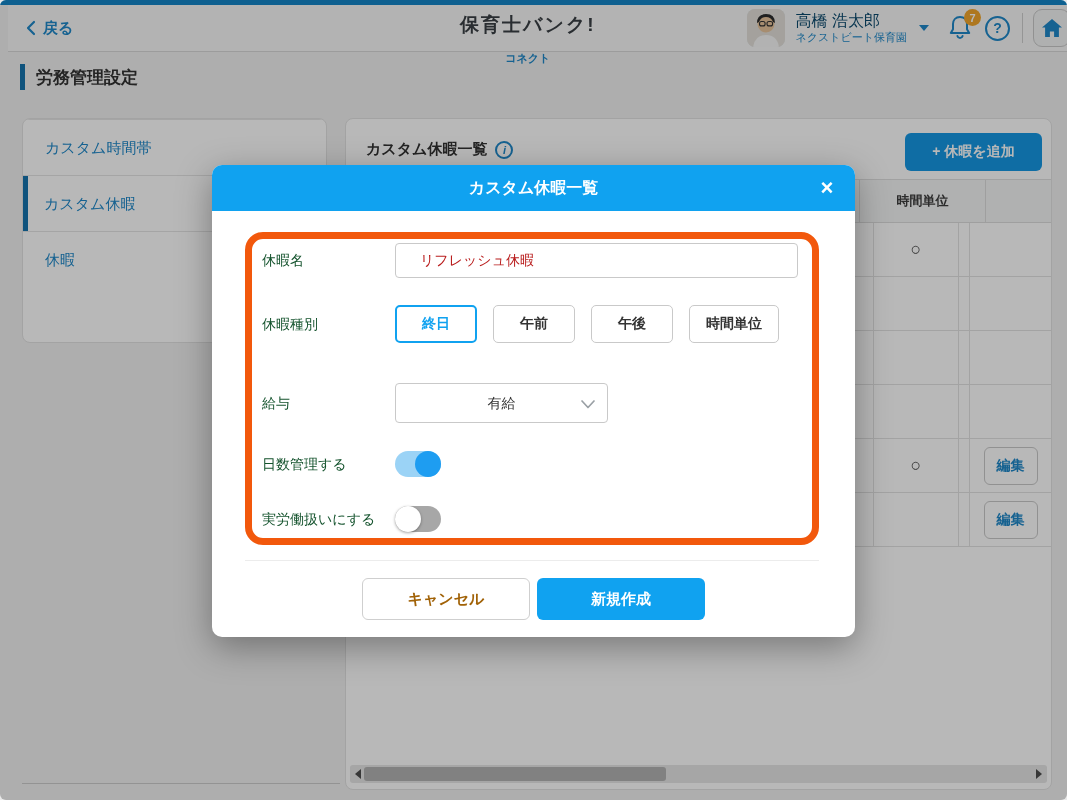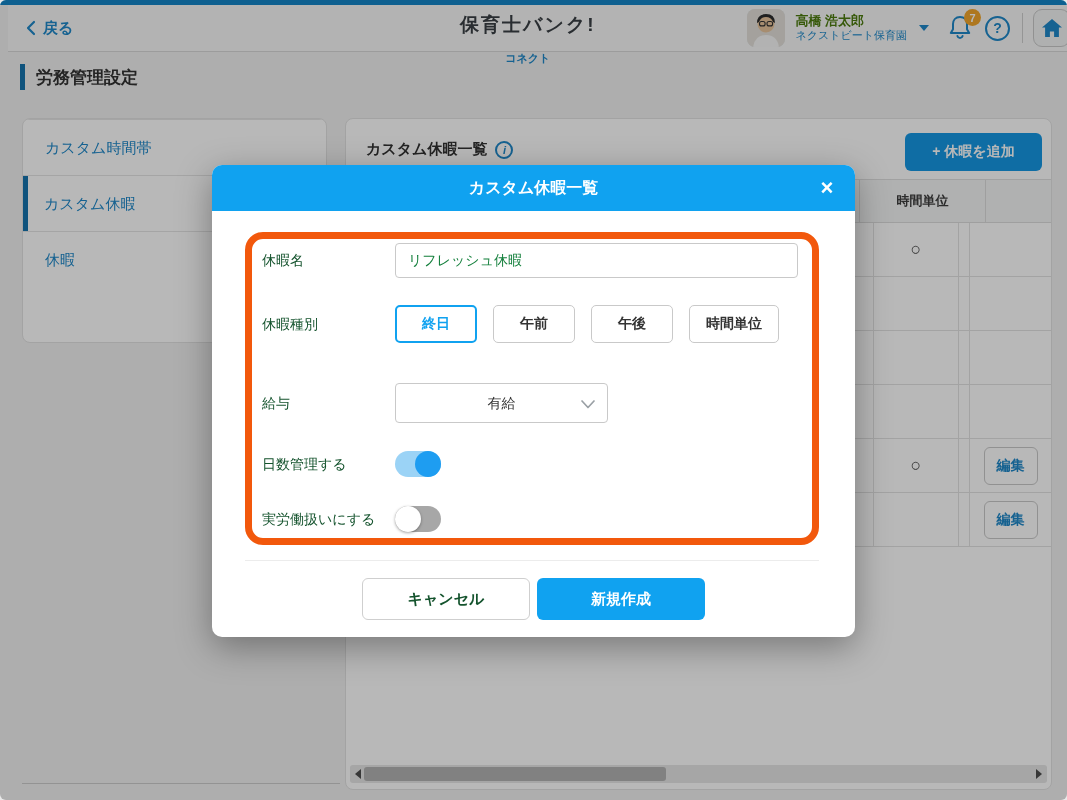--- a/index.html
+++ b/index.html
@@ -13,21 +13,21 @@
   .appbar { position:absolute; left:0; top:5px; width:100%; height:47px; background:#f8f9f9;
             border-bottom:1px solid #d8d8d8;margin-left:8px; }
   .back-btn { position:absolute; left:18px; top:0; height:46px; display:flex; align-items:center;
               gap:7px; color:#1f88c9; font-size:15px; font-weight:bold; cursor:pointer; }
   .logo { position:absolute; left:452px; top:0; height:46px; display:flex; align-items:center; gap:7px;flex-direction:column; }
   .logo-main { font-size:19px; font-weight:bold; color:#3a3f44; letter-spacing:2px; }
   .logo-sub { font-size:11px; font-weight:bold; color:#1f88c9; margin-top:6px; }
   .hdr-right { position:absolute; right:5px; top:0; height:46px; display:flex; align-items:center; }
   .avatar { width:38px; height:38px; border-radius:8px; overflow:hidden; background:#dfe6ea; flex:0 0 auto; }
   .uinfo { margin-left:10px; line-height:1.25; }
-  .uname { font-size:13px; font-weight:bold; color:#4d7c0f; }
+  .uname { font-size:16px; font-weight:normal; color:#0c4a6e; }
   .uorg { font-size:11px; color:#1f88c9; }
   .caret { width:0; height:0; border-left:5px solid transparent; border-right:5px solid transparent;
            border-top:6px solid #1f88c9; margin-left:12px; }
   .bell-wrap { position:relative; margin-left:18px; width:28px; height:30px; cursor:pointer; }
   .badge { position:absolute; top:-4px; right:-6px; min-width:17px; height:17px; border-radius:9px;
            background:#f1a52b; color:#fff; font-size:11px; font-weight:bold; display:flex;
            align-items:center; justify-content:center; }
   .help-btn { margin-left:10px; width:25px; height:25px; border:2px solid #1f88c9; border-radius:50%;
               color:#1f88c9; font-weight:bold; font-size:14px; display:flex; align-items:center;
               justify-content:center; cursor:pointer; }
@@ -89,41 +89,41 @@
            border-radius:10px; box-shadow:0 10px 35px rgba(0,0,0,0.35); z-index:100; }
   .m-header { position:relative; height:46px; background:#10a2f0; border-radius:10px 10px 0 0; }
   .m-title { text-align:center; line-height:46px; color:#fff; font-size:16px; font-weight:bold; }
   .m-close { position:absolute; right:0; top:0; width:56px; height:46px; display:flex; align-items:center;
              justify-content:center; color:#fff; font-size:22px; font-weight:bold; cursor:pointer; }
   .hi-box { position:absolute; left:33px; top:67px; width:574px; height:313px;
             border:7px solid #f2580c; border-radius:18px; pointer-events:none; }
   .m-label { position:absolute; left:50px; width:140px; font-size:14px; font-weight:normal; color:#14532d;
              line-height:20px; }
   .name-input { position:absolute; left:183px; top:78px; width:403px; height:35px;
-                border:1px solid #c9c9c9; border-radius:4px; padding:0 12px; font-size:14px; color:#15803d;
+                border:1px solid #c9c9c9; border-radius:4px; padding:0 24px; font-size:14px; color:#b91c1c;
                 font-family:inherit; }
   .type-group { position:absolute; left:183px; top:140px; display:flex; gap:16px; }
   .type-btn { height:38px; background:#fff; border:1px solid #c9c9c9; border-radius:5px;
               font-size:14px; font-weight:bold; color:#333; cursor:pointer; font-family:inherit; }
   .type-btn.w82 { width:82px; } .type-btn.w90 { width:90px; }
   .type-btn.selected { border:2px solid #10a2f0; color:#10a2f0; }
   .pay-select { position:absolute; left:183px; top:218px; width:213px; height:40px;
                 border:1px solid #c9c9c9; border-radius:4px; background:#fff; cursor:pointer; }
   .pay-value { display:block; text-align:center; line-height:38px; font-size:14px; color:#333; }
   .pay-chev { position:absolute; right:12px; top:16px; }
   .toggle { position:absolute; left:183px; width:46px; height:26px; border-radius:13px; cursor:pointer; }
   .toggle.on { top:286px; background:#9bd3f6; }
   .toggle.on .knob { position:absolute; right:0; top:0; width:26px; height:26px; border-radius:50%;
                      background:#1e9df1; }
   .toggle.off { top:341px; background:#a7a7a7; }
   .toggle.off .knob { position:absolute; left:0; top:0; width:26px; height:26px; border-radius:50%;
                       background:#fff; box-shadow:0 1px 3px rgba(0,0,0,0.35); }
   .m-divider { position:absolute; left:33px; top:395px; width:574px; height:1px; background:#ececec; }
   .cancel-btn { position:absolute; left:150px; top:413px; width:168px; height:42px; background:#fff;
-                border:1px solid #cfcfcf; border-radius:6px; color:#14532d; font-size:15px;
+                border:1px solid #cfcfcf; border-radius:6px; color:#a16207; font-size:15px;
                 font-weight:bold; cursor:pointer; font-family:inherit; }
   .submit-btn { position:absolute; left:325px; top:413px; width:168px; height:42px; background:#10a2f0;
                 border:none; border-radius:6px; color:#fff; font-size:15px; font-weight:bold;
                 cursor:pointer; font-family:inherit; }
 </style>
 </head>
 <body>
 
 <div class="stage">
 

